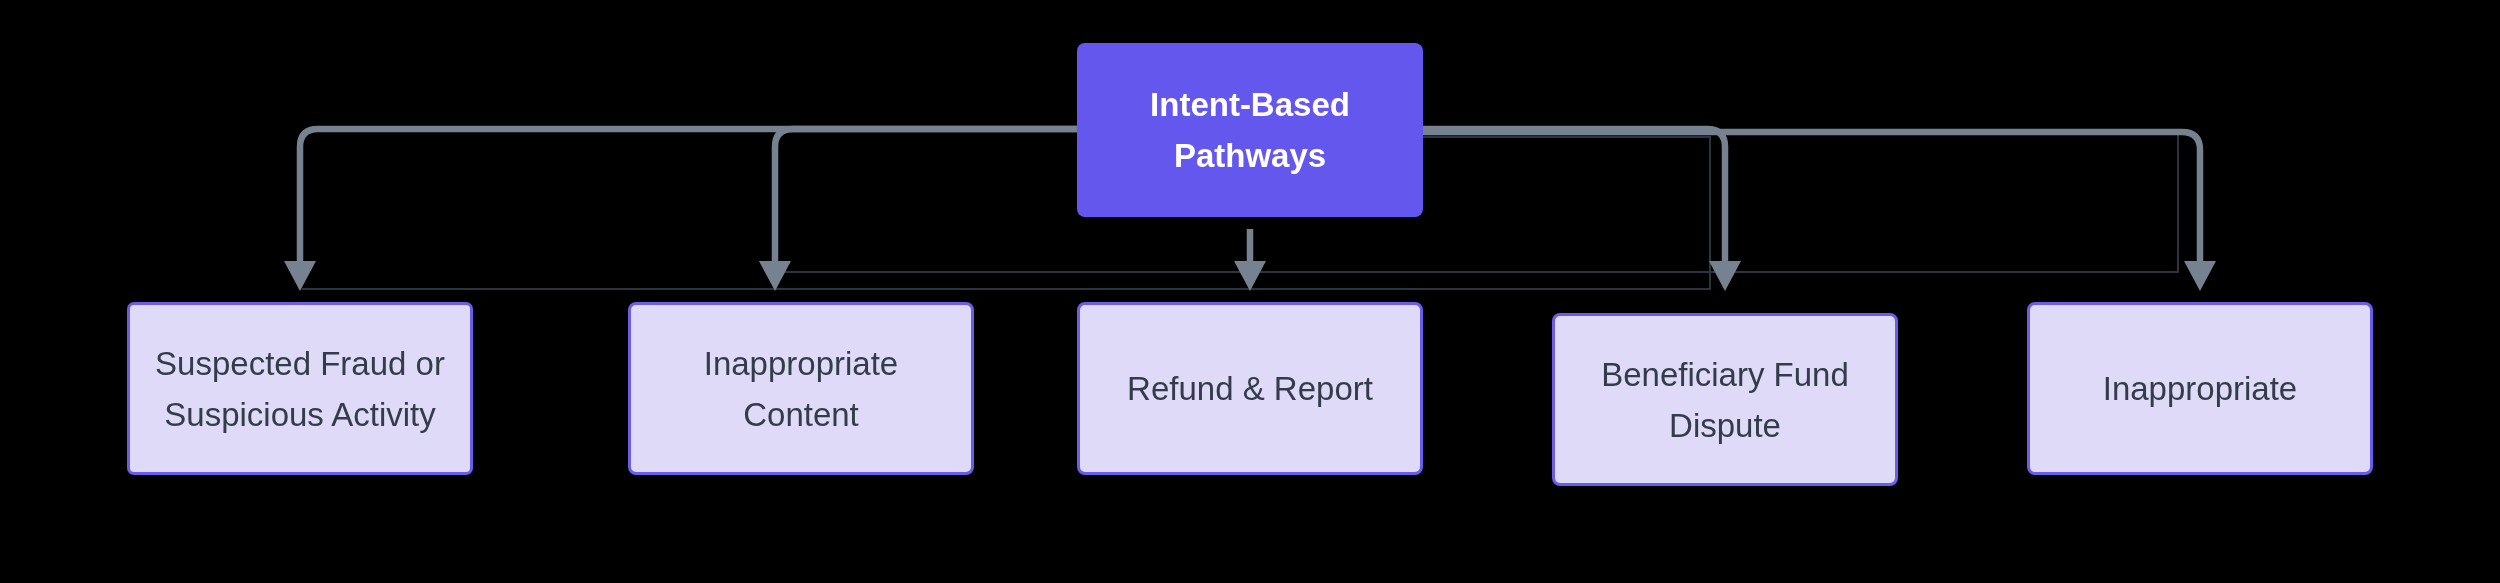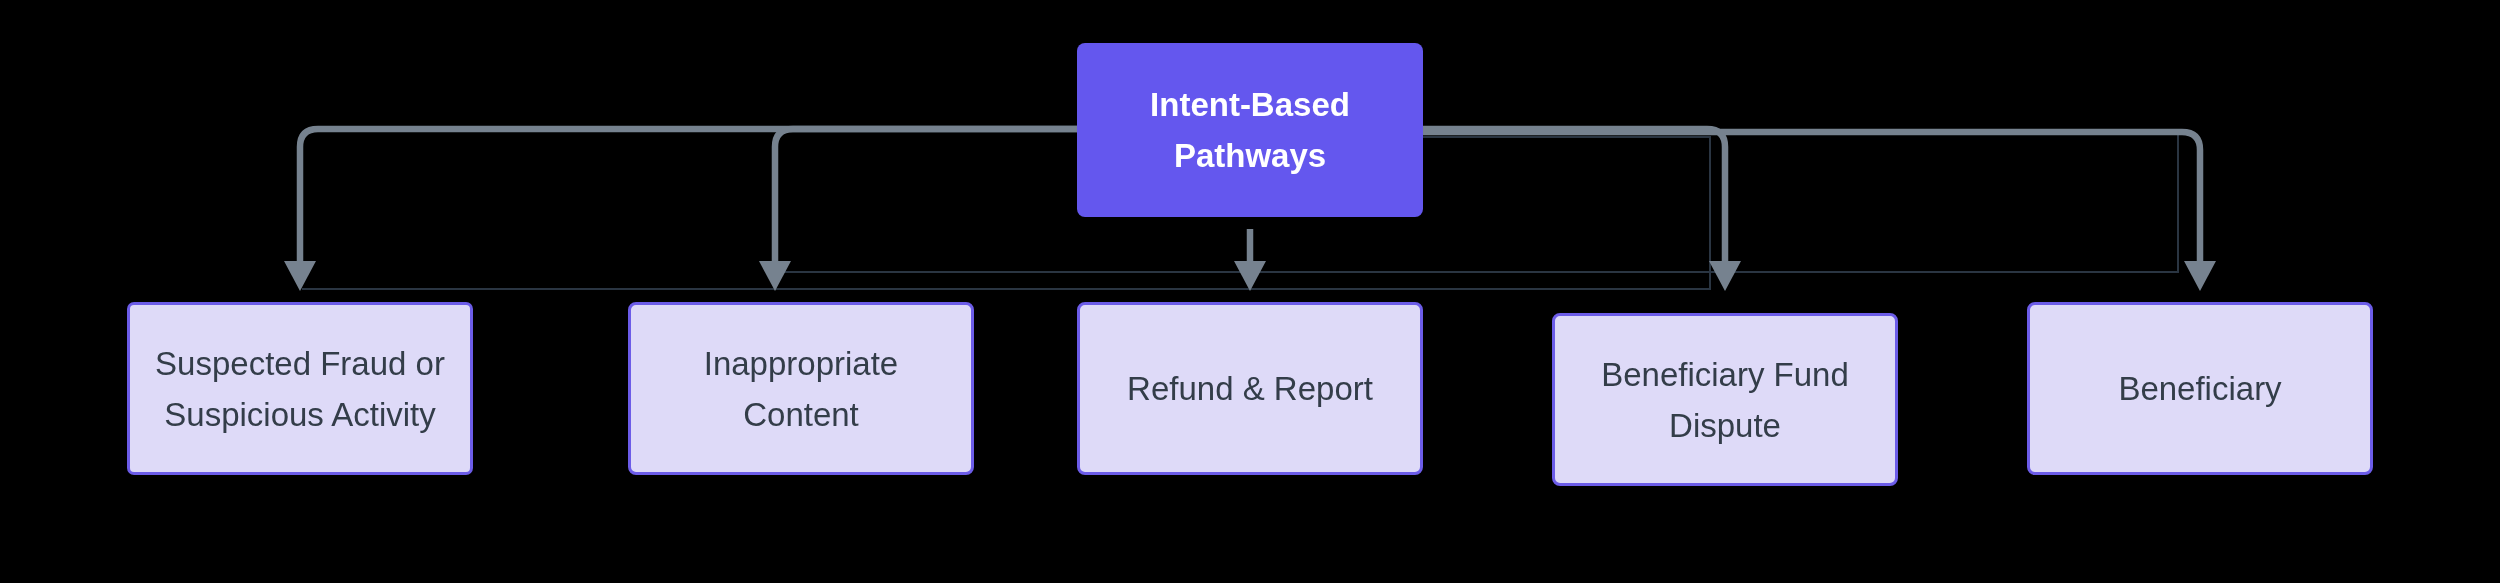--- a/index.html
+++ b/index.html
@@ -116,16 +116,16 @@
 
   <div class="node child c2">
     <span>Refund &amp; Report</span>
   </div>
 
   <div class="node child c3">
     <span>Beneficiary Fund Dispute</span>
   </div>
 
   <div class="node child c4">
-    <span>Beneficiary</span>
+    <span>Inappropriate</span>
   </div>
 
 </div>
 
 </body></html>

